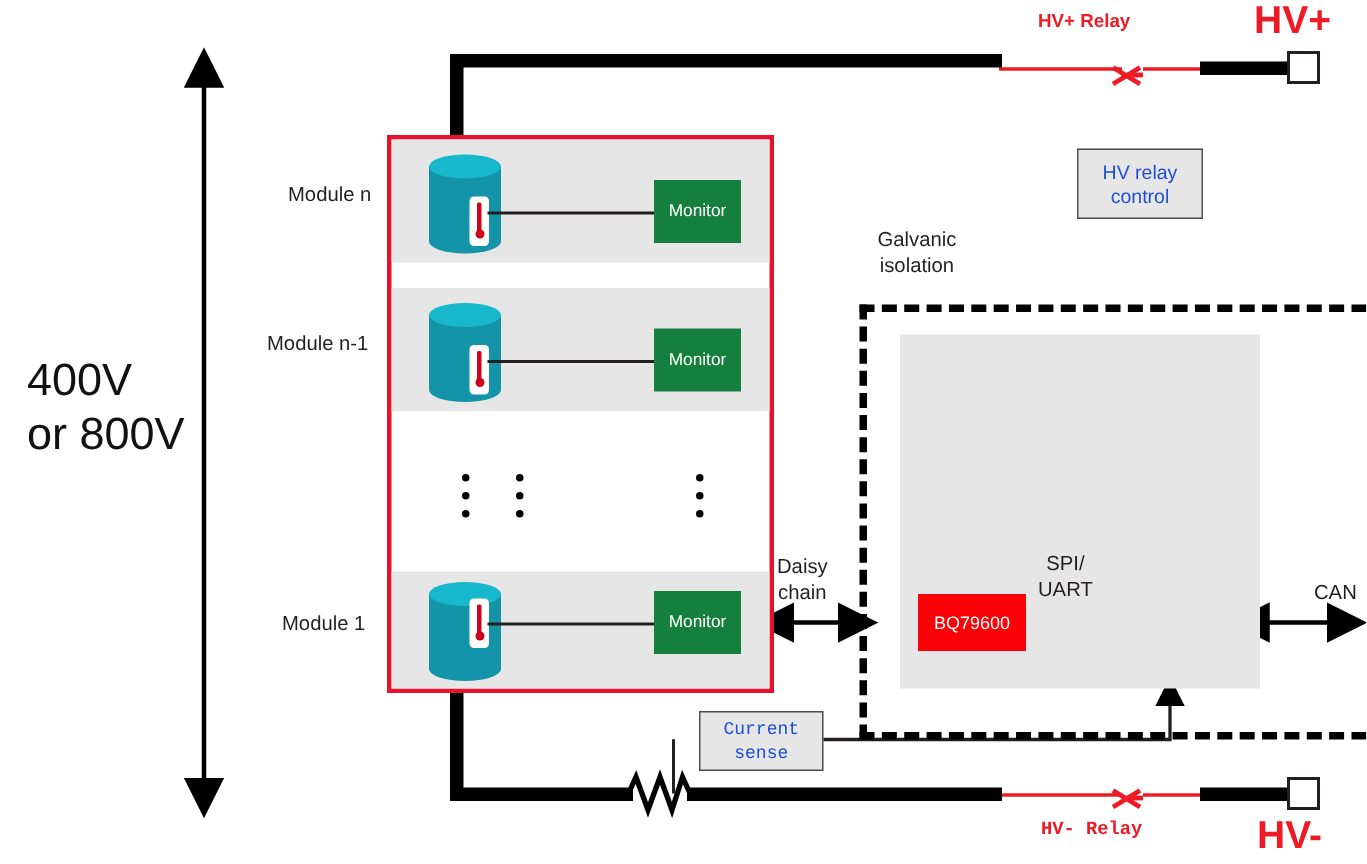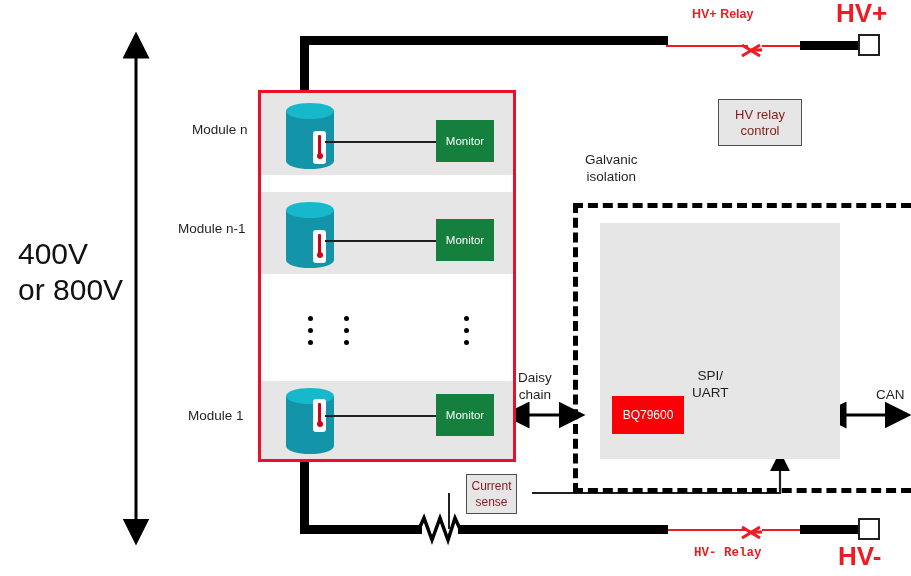--- a/index.html
+++ b/index.html
@@ -115,21 +115,21 @@
     position: absolute;
     background: #231f20;
     height: 2px;
   }
 
   
   .gray-box {
     position: absolute;
     background: #e6e6e6;
     border: 1.5px solid #4d4d4d;
-    color: #7f1d1d;
+    color: #1d4ed8;
     font-size: 13px;
     line-height: 16px;
     display: flex;
     align-items: center;
     justify-content: center;
     text-align: center;
     box-sizing: border-box;
     font-family: "Liberation Sans", sans-serif;
   }
   .iso-panel {
@@ -330,16 +330,16 @@
   <div class="iso-panel" style="left:600px; top:223px; width:240px; height:236px;"></div>
 
   <div class="chip-red" style="left:612px; top:396px; width:72px; height:38px;">BQ79600</div>
 
   <div class="label" style="left:692px; top:367px; text-align:center;">SPI/
 UART</div>
 
 
   <div class="label" style="left:876px; top:386px;">CAN</div>
 
-  <div class="gray-box" style="left:466px; top:474px; width:51px; height:40px; font-size:12px;">Current
+  <div class="gray-box" style="left:466px; top:474px; width:83px; height:40px; font-size:12px;font-family:Liberation Mono, monospace;">Current
 sense</div>
 
 </div>
 
 </body></html>

